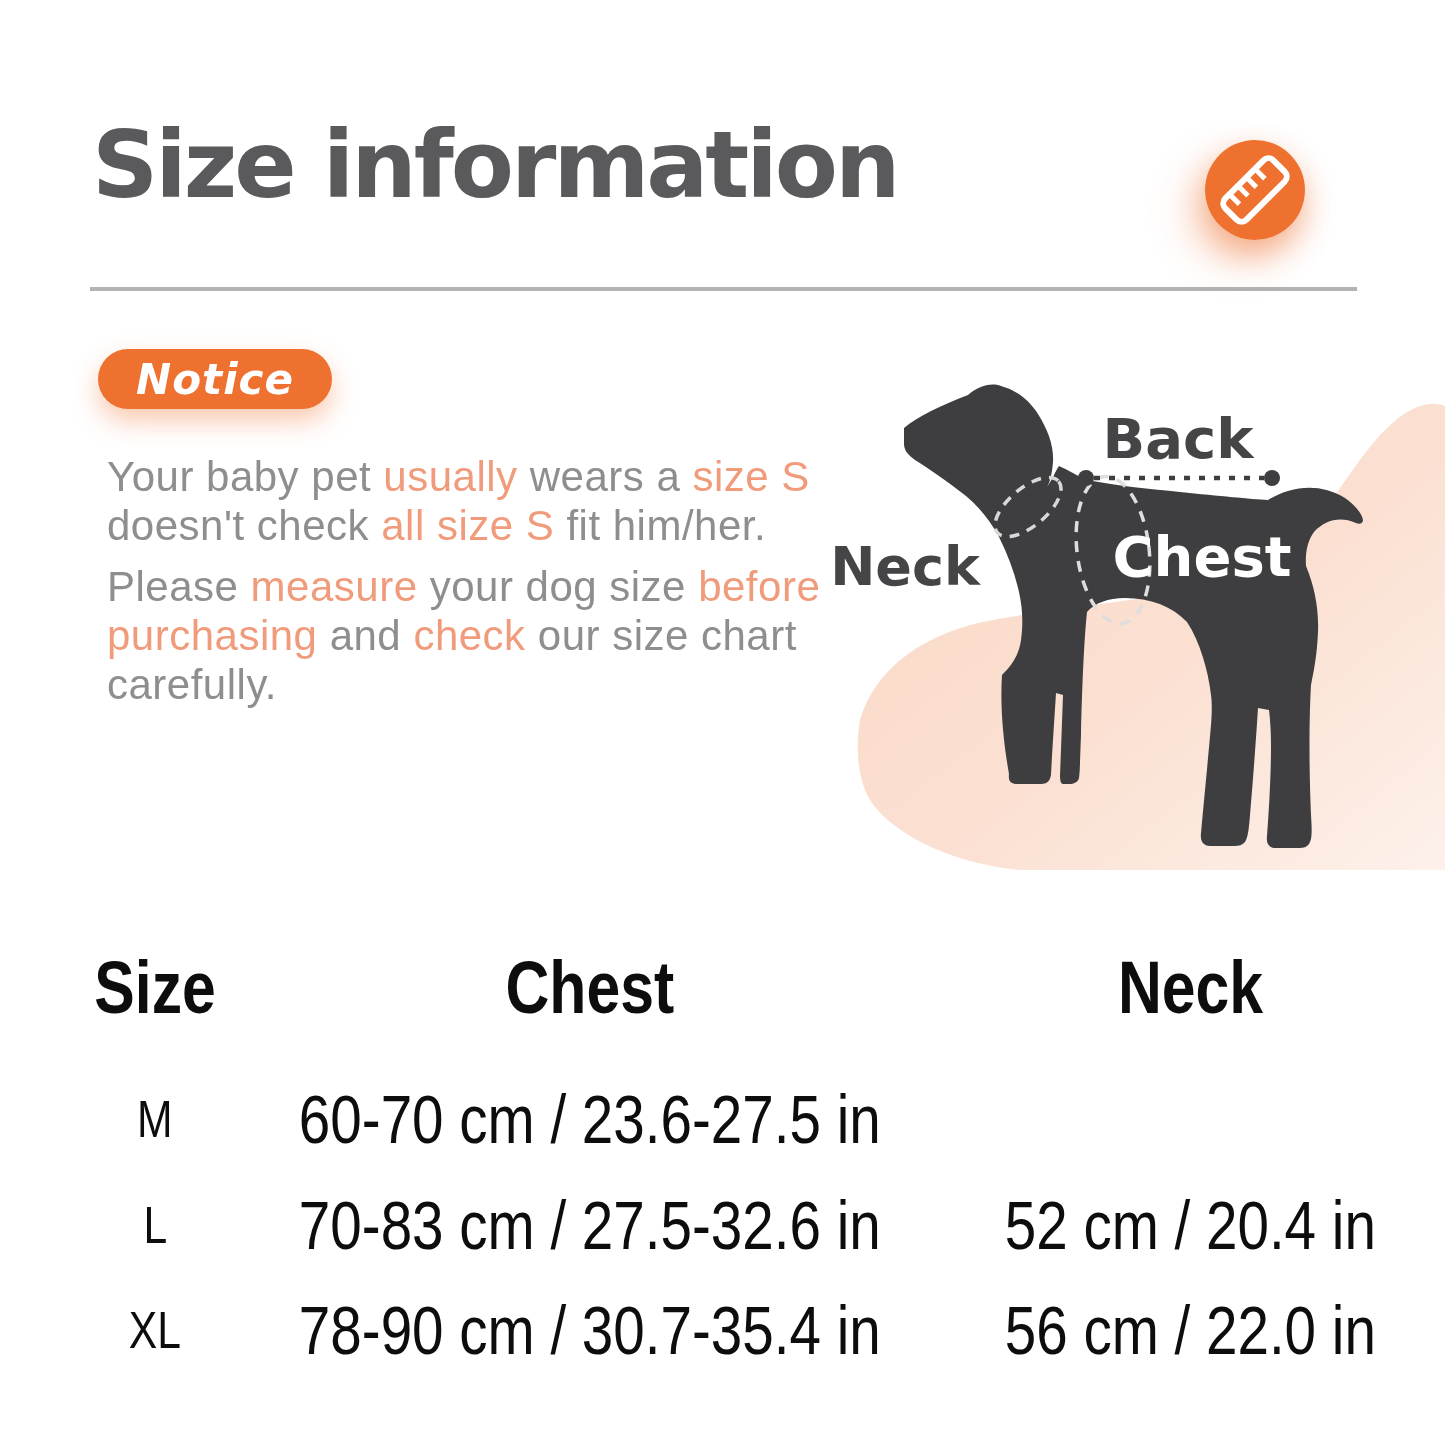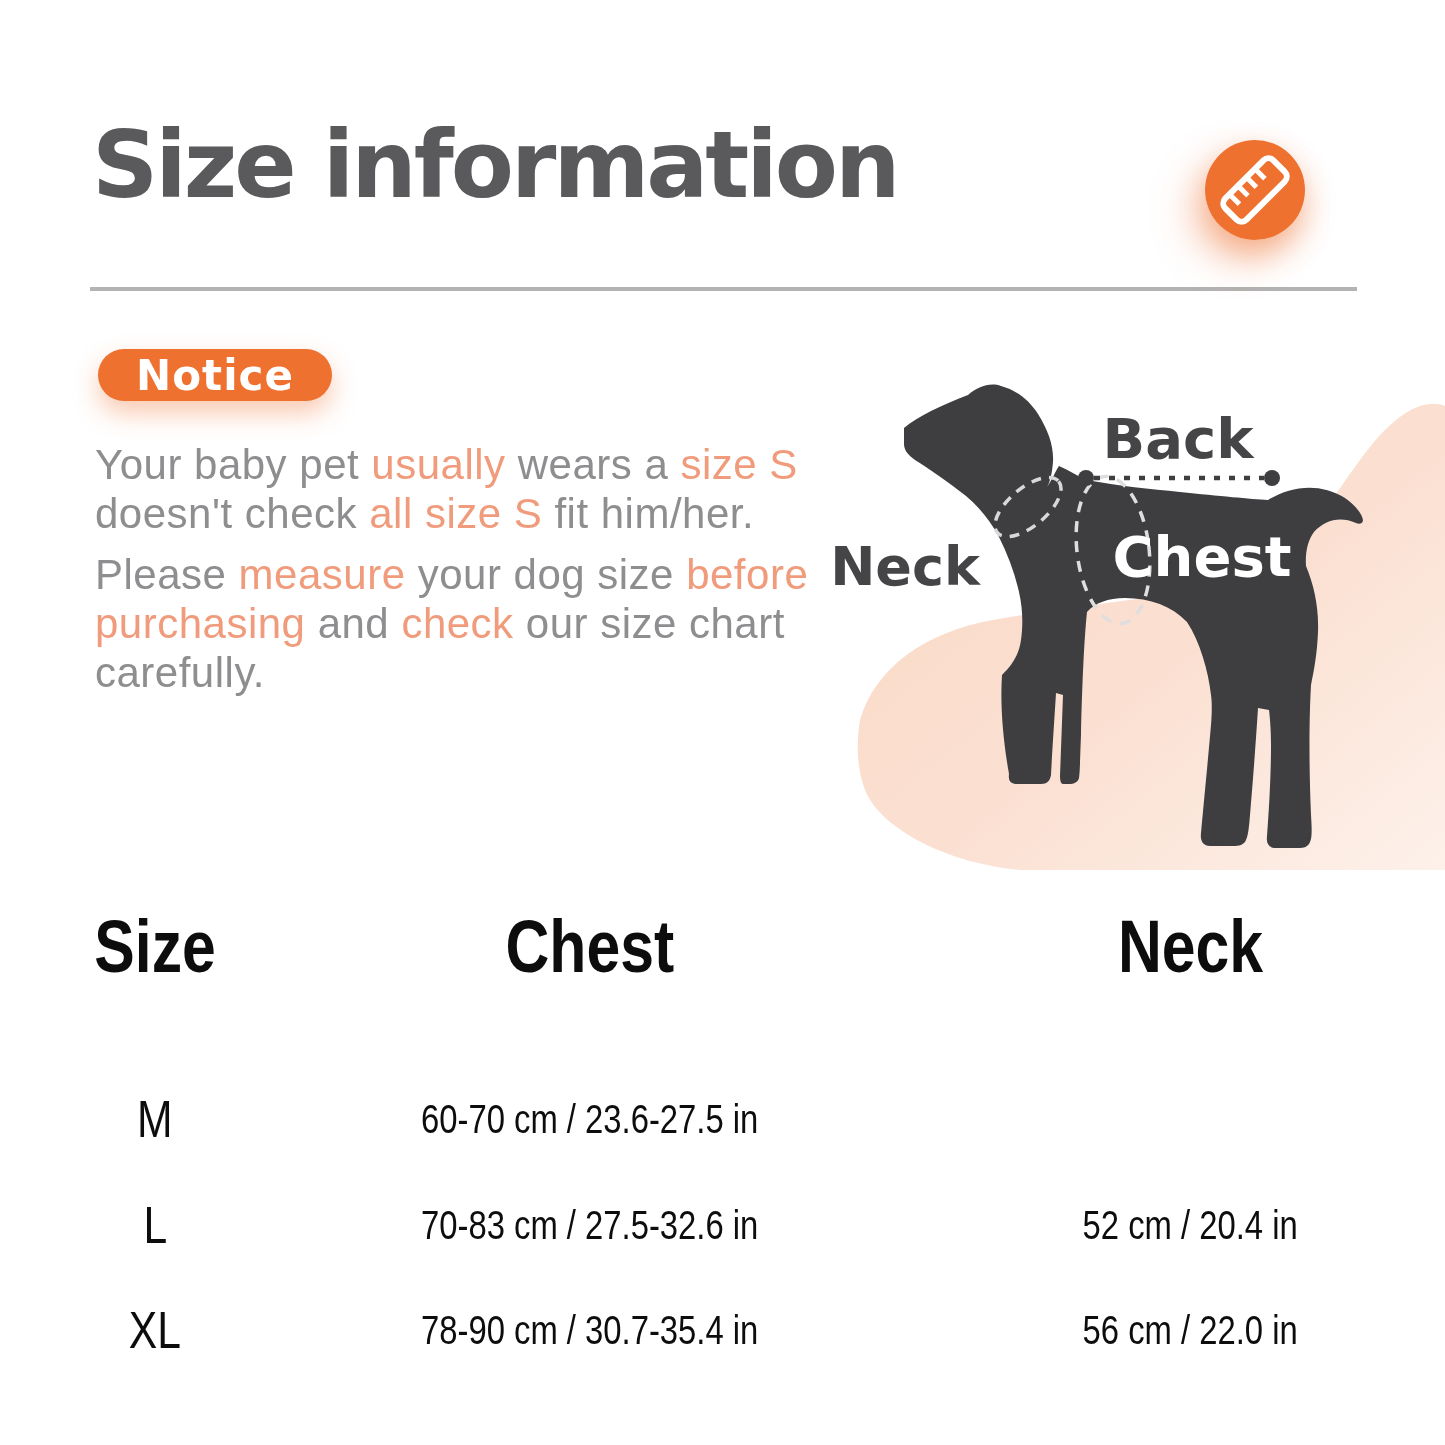--- a/index.html
+++ b/index.html
@@ -20,48 +20,49 @@
   }
   .divider{left:90px; top:287px; width:1267px; height:4px; background:#b3b3b3;}
 
   .ruler-wrap{
     left:1205px; top:140px; width:100px; height:100px; border-radius:50%;
     box-shadow:0 14px 30px rgba(238,113,48,.45), -16px 20px 42px rgba(238,113,48,.25);
   }
 
   
   .notice-pill{
-    left:98px; top:349px; width:234px; height:52px; border-radius:34px;
+    left:98px; top:349px; width:234px; height:60px; border-radius:34px;
     background:#ee7130; display:flex; align-items:center; justify-content:center;
     box-shadow:0 12px 26px rgba(238,113,48,.38);
+    font-style:italic;
   }
   .notice-pill span{
     color:#ffffff; font-family:"DejaVu Sans", sans-serif;
     font-weight:bold; font-size:42px; letter-spacing:1px;
   }
   .para{
-    left:95px; top:0; width:760px; margin:0; color:#8e8e90;
+    left:95px; top:0; width:760px; margin:12px; color:#8e8e90;
     font-size:42px; line-height:49px; letter-spacing:.5px;
   }
   .para .hl{color:#f09c7c;}
   .p1{top:440px;}
   .p2{top:550px;}
 
   
   .trow{left:0; width:1445px; height:95px; display:flex;}
   .tcell{position:absolute; top:0; height:100%; display:flex; align-items:center; justify-content:center; color:#0d0d0d;}
   .c1{left:45px; width:220px;}
   .c2{left:280px; width:620px;}
   .c3{left:980px; width:420px;}
   .thead .tcell{font-weight:bold; font-size:74px;}
-  .tdata .tcell{font-size:40px;}
+  .tdata .tcell{font-size:69px;}
   .tdata .c1{font-size:52px;}
   .cond{display:inline-block; transform:scaleX(.82); transform-origin:center; white-space:nowrap;}
 
-  .rowy-head{top:899px;text-align:center;}
+  .rowy-head{top:940px;text-align:center;}
   .rowy-m{top:1073px; height:92px;}
   .rowy-l{top:1179px; height:92px;}
   .rowy-xl{top:1284px; height:92px;}
 
   
   .dogfig{left:820px; top:370px; width:625px; height:500px;}
 </style>
 </head>
 <body>
 

